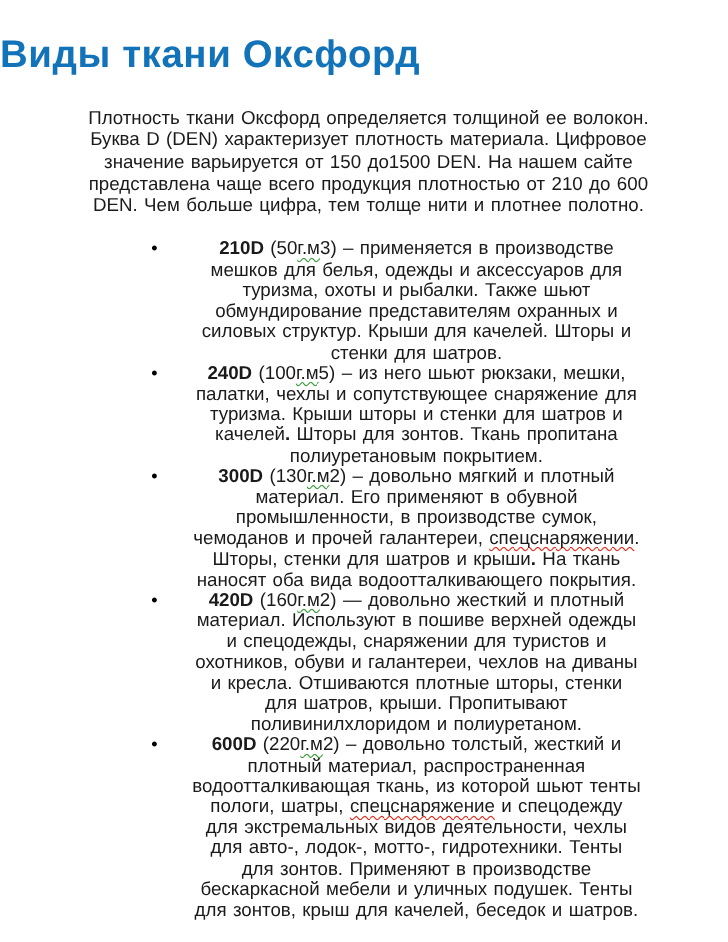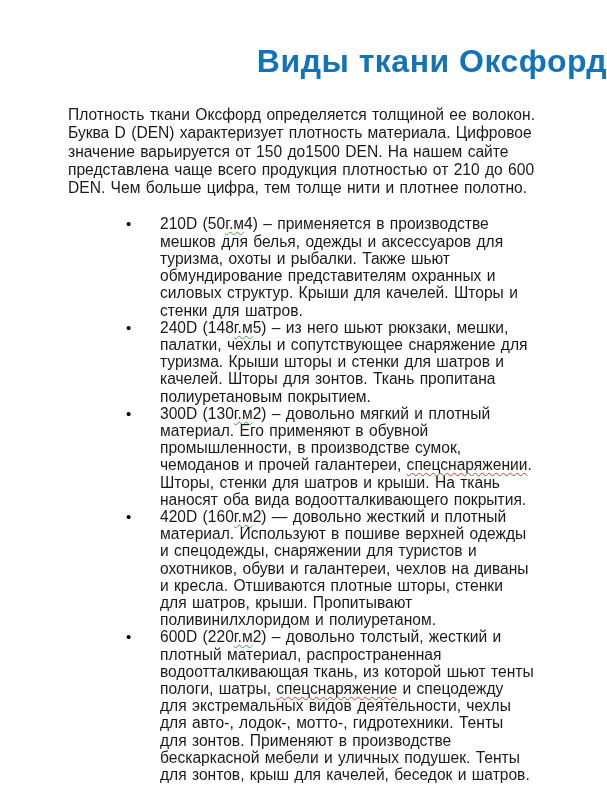--- a/index.html
+++ b/index.html
@@ -1,26 +1,26 @@
 <!DOCTYPE html>
 <html style="--title-color: #1273b9; --text-color: #1a1a1a; --sq-red: #e33022; --sq-green: #3f9e3f;"><head>
 <meta charset="utf-8">
 <style>
-  * { margin: 0; padding: 0; box-sizing: border-box; }
+  * { margin: 0; padding: 0; box-sizing: border-box; text-align: center; }
   html, body { background: #ffffff; }
   body {
     width: 607px;
     height: 785px;
     overflow: hidden;
     font-family: "Liberation Sans", "DejaVu Sans", sans-serif;
     color: var(--text-color, #1a1a1a);
   }
   .page-title {
-    margin-top: 43px;
-    text-align: right;
+    margin-top: 27px;
+    text-align: left;
     font-size: 32px;
     font-weight: 700;
     color: var(--title-color, #1273b9);
     letter-spacing: 0.5px;
   }
   .intro {
     margin: 26px 0 0 68px;
     width: 478px;
     font-size: 15.6px;
     line-height: 18.3px;
@@ -38,21 +38,21 @@
     line-height: 17.2px;
     word-spacing: 1px;
   }
   .marker {
     position: absolute;
     left: -34px;
     top: 0;
     font-size: 15px;
     color: #000;
   }
-  .b { font-weight: 400; }
+  .b { font-weight: 700; }
   .sq-red {
     text-decoration: underline;
     text-decoration-style: wavy;
     text-decoration-color: var(--sq-red, #e33022);
     text-decoration-thickness: 1px;
     text-underline-offset: 2px;
     text-decoration-skip-ink: none;
   }
   .sq-grn {
     text-decoration: underline;
@@ -64,18 +64,18 @@
   }
 </style>
 </head>
 <body>
 
 <h1 class="page-title">Виды ткани Оксфорд</h1>
 
 <p class="intro">Плотность ткани Оксфорд определяется толщиной ее волокон. Буква D (DEN) характеризует плотность материала. Цифровое значение варьируется от 150 до1500 DEN. На нашем сайте представлена чаще всего продукция плотностью от 210 до 600 DEN. Чем больше цифра, тем толще нити и плотнее полотно.</p>
 
 <ul class="fabric-list">
-    <li><span class="marker">•</span><span><span class="b">210D</span><span> (50</span><span class="sq-grn">г.м</span><span>4) – применяется в производстве мешков для белья, одежды и аксессуаров для туризма, охоты и рыбалки. Также шьют обмундирование представителям охранных и силовых структур. Крыши для качелей. Шторы и стенки для шатров.</span></span></li>
-    <li><span class="marker">•</span><span><span class="b">240D</span><span> (148</span><span class="sq-grn">г.м</span><span>5) – из него шьют рюкзаки, мешки, палатки, чехлы и сопутствующее снаряжение для туризма. Крыши шторы и стенки для шатров и качелей</span><span class="b">.</span><span> Шторы для зонтов. Ткань пропитана полиуретановым покрытием.</span></span></li>
+    <li><span class="marker">•</span><span><span class="b">210D</span><span> (50</span><span class="sq-grn">г.м</span><span>3) – применяется в производстве мешков для белья, одежды и аксессуаров для туризма, охоты и рыбалки. Также шьют обмундирование представителям охранных и силовых структур. Крыши для качелей. Шторы и стенки для шатров.</span></span></li>
+    <li><span class="marker">•</span><span><span class="b">240D</span><span> (100</span><span class="sq-grn">г.м</span><span>5) – из него шьют рюкзаки, мешки, палатки, чехлы и сопутствующее снаряжение для туризма. Крыши шторы и стенки для шатров и качелей</span><span class="b">.</span><span> Шторы для зонтов. Ткань пропитана полиуретановым покрытием.</span></span></li>
     <li><span class="marker">•</span><span><span class="b">300D</span><span> (130</span><span class="sq-grn">г.м</span><span>2) – довольно мягкий и плотный материал. Его применяют в обувной промышленности, в производстве сумок, чемоданов и прочей галантереи, </span><span class="sq-red">спецснаряжении</span><span>. Шторы, стенки для шатров и крыши</span><span class="b">.</span><span> На ткань наносят оба вида водоотталкивающего покрытия.</span></span></li>
     <li><span class="marker">•</span><span><span class="b">420D</span><span> (160</span><span class="sq-grn">г.м</span><span>2) — довольно жесткий и плотный материал. Используют в пошиве верхней одежды и спецодежды, снаряжении для туристов и охотников, обуви и галантереи, чехлов на диваны и кресла. Отшиваются плотные шторы, стенки для шатров, крыши. Пропитывают поливинилхлоридом и полиуретаном.</span></span></li>
     <li><span class="marker">•</span><span><span class="b">600D</span><span> (220</span><span class="sq-grn">г.м</span><span>2) – довольно толстый, жесткий и плотный материал, распространенная водоотталкивающая ткань, из которой шьют тенты пологи, шатры, </span><span class="sq-red">спецснаряжение</span><span> и спецодежду для экстремальных видов деятельности, чехлы для авто-, лодок-, мотто-, гидротехники. Тенты для зонтов. Применяют в производстве бескаркасной мебели и уличных подушек. Тенты для зонтов, крыш для качелей, беседок и шатров.</span></span></li>
   </ul>
 
 </body></html>

